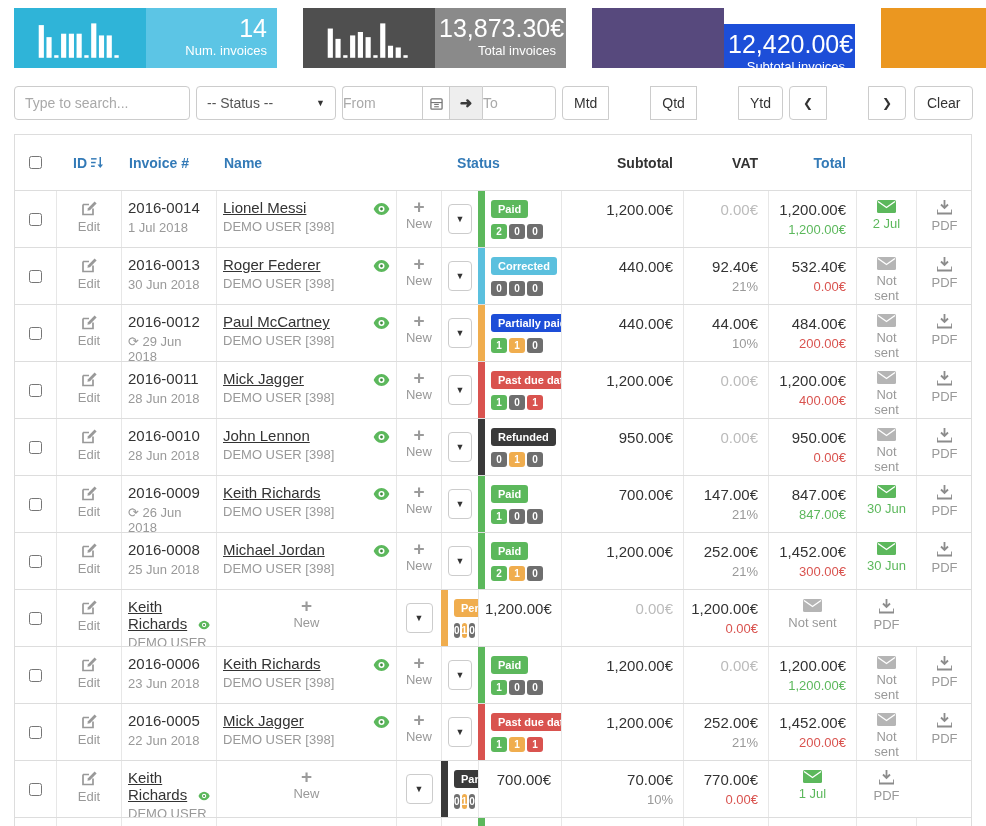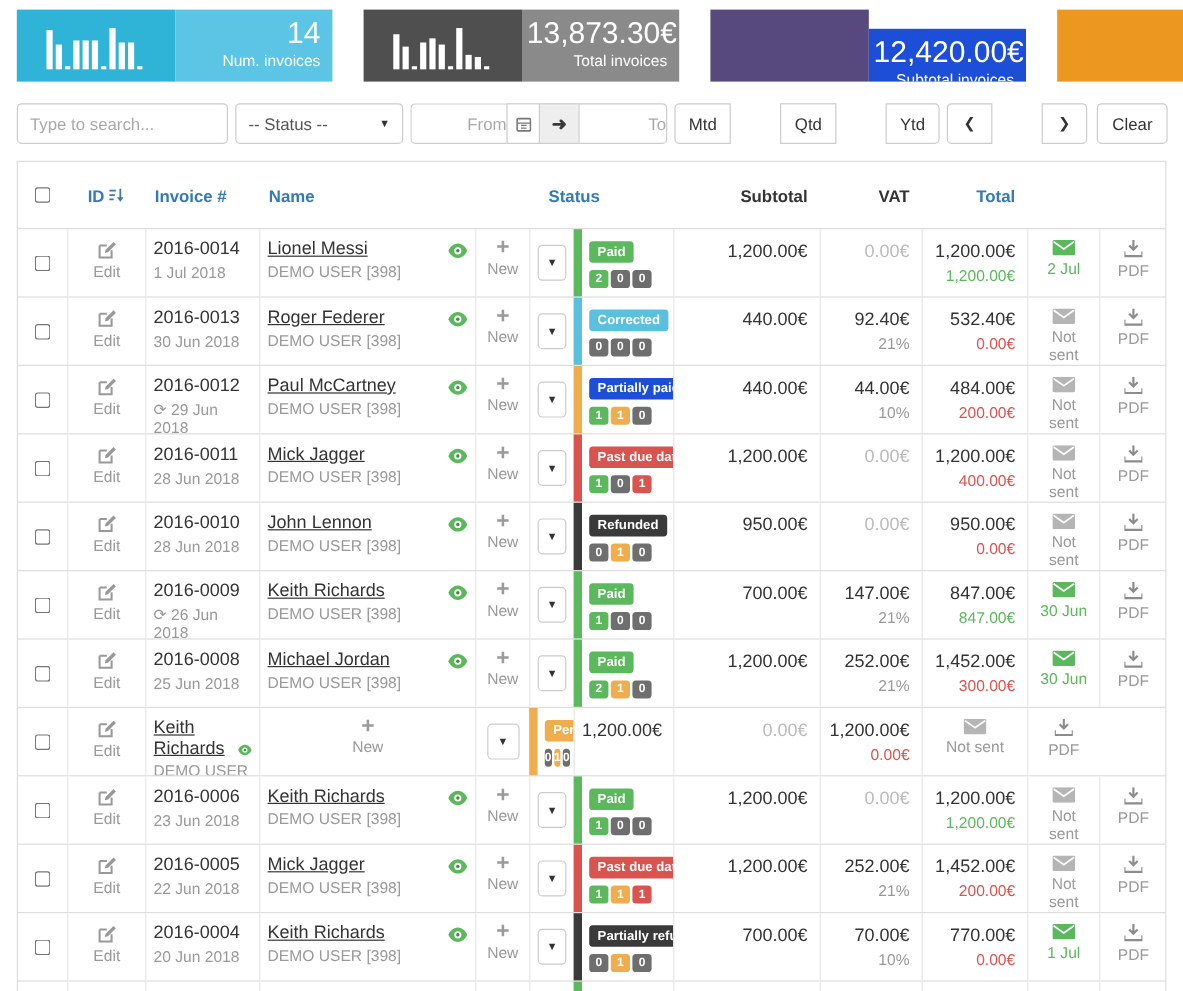--- a/index.html
+++ b/index.html
@@ -18,21 +18,21 @@
 
   
   .filters { display: flex; align-items: center; gap: 6px; padding: 18px 0 0 14px; height: 52px; }
   .inp, .sel, .btn { height: 34px; border: 1px solid #ccc; border-radius: 4px;
     background: #fff; font-size: 14px; color: #555; font-family: inherit; }
   .search { width: 176px; padding: 0 10px; }
   .search::placeholder, .dinp::placeholder { color: #a9a9a9; }
   .sel { width: 140px; display: flex; align-items: center; padding: 0 10px; position: relative; cursor: pointer; }
   .sel .caret { position: absolute; right: 10px; font-size: 9px; color: #333; }
   .dgroup { display: flex; width: 214px; }
-  .dinp { height: 34px; border: 1px solid #ccc; font-size: 14px; text-align: right; min-width: 0; font-family: inherit; }
+  .dinp { height: 34px; border: 1px solid #ccc; font-size: 14px; text-align: left; min-width: 0; font-family: inherit; }
   .dfrom { flex: 1.1; border-radius: 4px 0 0 4px; border-right: none; }
   .dcal { width: 28px; height: 34px; border: 1px solid #ccc; background: #fff; display: flex;
     align-items: center; justify-content: center; cursor: pointer; }
   .darrow { width: 32px; height: 34px; border-top: 1px solid #ccc; border-bottom: 1px solid #ccc;
     background: #eee; display: flex; align-items: center; justify-content: center;
     color: #3a3a3a; font-size: 15px; font-weight: bold; }
   .dto { flex: 1; border-radius: 0 4px 4px 0; border-left: 1px solid #ccc; }
   .bgroup { display: flex; gap: 42px; }
   .bgroup .btn { border-radius: 0; margin-left: -1px; padding: 0 11px; cursor: pointer; color: #333; }
   .bgroup .btn:first-child { border-radius: 4px 0 0 4px; margin-left: 0; }
@@ -877,24 +877,20 @@
     <div class="td c-check">
           <input type="checkbox" style="">
         </div>
     <div class="td c-edit">
       <svg width="17" height="17" viewBox="0 0 17 17">
         <path d="M2 4.5h6M2 4.5v10h10v-6" fill="none" stroke="#999" stroke-width="1.7"></path>
         <path d="M7 8.2L13.6 1.6l2 2L9 10.2l-2.6.6z" fill="#999"></path>
       </svg>
       <span>Edit</span>
     </div>
-    <div class="td c-inv">
-      <div class="inv-no">2016-0004</div>
-      <div class="muted"><span>20 Jun 2018</span></div>
-    </div>
     <div class="td c-name">
       <div class="name-top">
         <span>Keith Richards</span>
         <svg width="17" height="14" viewBox="0 0 17 14">
           <path d="M8.5 1C4.5 1 1.6 4.4.7 7c.9 2.6 3.8 6 7.8 6s6.9-3.4 7.8-6C15.4 4.4 12.5 1 8.5 1z" fill="#5cb85c"></path>
           <circle cx="8.5" cy="7" r="3" fill="#fff"></circle>
           <circle cx="8.5" cy="7" r="1.4" fill="#3d8b3d"></circle>
         </svg>
       </div>
       <div class="muted">DEMO USER [398]</div>

